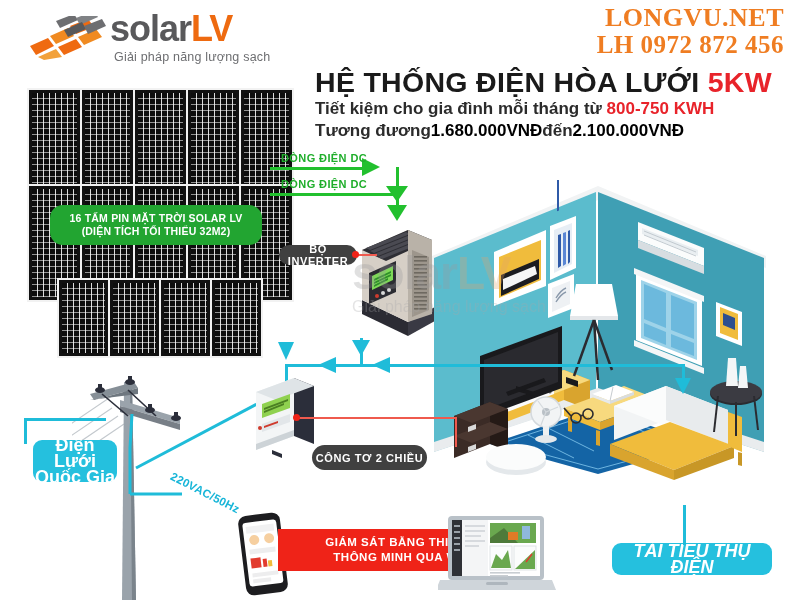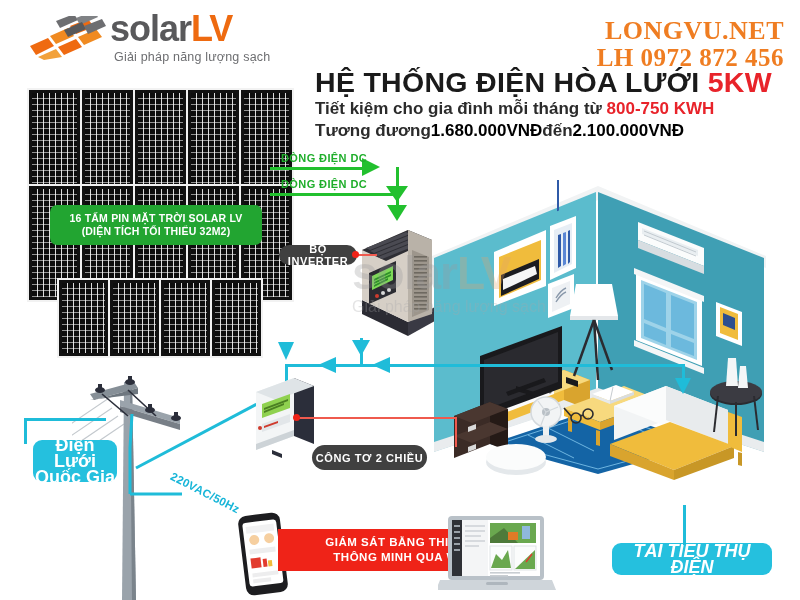--- a/index.html
+++ b/index.html
@@ -11,21 +11,21 @@
   .logo-wrap{position:absolute;left:28px;top:8px;width:260px;height:62px;}
   .logo-mark{position:absolute;left:0;top:8px;width:78px;height:44px;}
   .logo-text{position:absolute;left:82px;top:2px;font-size:36px;font-weight:bold;
              letter-spacing:-1px;color:#59595b;line-height:38px;}
   .logo-text .lv{color:#ee6a10;}
   .logo-sub{position:absolute;left:86px;top:42px;font-size:12.5px;color:#6d6e71;
             letter-spacing:.2px;}
 
   .brand-right{position:absolute;right:16px;top:4px;text-align:right;
                color:#ef7d22;font-family:"Liberation Serif", serif;font-weight:bold;}
-  .brand-right .l1{font-size:26px;line-height:27px;letter-spacing:.5px;margin-top:13px;}
+  .brand-right .l1{font-size:26px;line-height:27px;letter-spacing:.5px;}
   .brand-right .l2{font-size:25px;line-height:28px;letter-spacing:.5px;}
 
   .title-block{position:absolute;left:315px;top:66px;width:478px;text-align:left;}
   .title-main{font-size:28.5px;font-weight:bold;color:#1a1a1a;letter-spacing:.3px;
               line-height:32px;white-space:nowrap;}
   .title-main .kw{color:#e8232a;}
   .title-l2{font-size:17px;color:#2b2b2b;line-height:22px;white-space:nowrap;font-weight:600;}
   .title-l2 .red{color:#e8232a;}
   .title-l3{font-size:17px;color:#2b2b2b;line-height:22px;white-space:nowrap;font-weight:600;}
   .title-l3 .red{color:#000000;}
@@ -41,21 +41,21 @@
   .panel{position:absolute;background:#111;border:2px solid #f2f2f2;box-sizing:border-box;}
   .panel .cells{position:absolute;left:3px;top:3px;right:3px;bottom:3px;
      background-image:
        repeating-linear-gradient(to right, transparent 0 5px, rgba(255,255,255,.85) 5px 6px),
        repeating-linear-gradient(to bottom, transparent 0 5px, rgba(255,255,255,.55) 5px 6px);
      background-color:#0d0d0d;}
 
   
   .badge{position:absolute;box-sizing:border-box;display:flex;align-items:center;
          justify-content:center;text-align:center;color:#fff;font-weight:bold;}
-  .badge-green{background:#22a531;border-radius:7px;font-size:10.5px;line-height:13px;
+  .badge-green{background:#22a531;border-radius:13px;font-size:10.5px;line-height:13px;
                letter-spacing:.2px;}
   .badge-red{background:#404040;border-radius:14px;font-size:11px;letter-spacing:.6px;}
   .badge-red-sq{background:#ef2318;font-size:11.5px;line-height:15px;letter-spacing:.5px;}
   .badge-cyan{background:#25c0de;border-radius:9px;font-size:18px;line-height:16px;}
 
   .dc-label{position:absolute;color:#1fae2b;font-weight:bold;font-size:11px;
             letter-spacing:.4px;}
   .vac-label{position:absolute;color:#16b5d8;font-weight:bold;font-size:11.5px;
              letter-spacing:.3px;transform:rotate(27deg);transform-origin:left top;}
 

